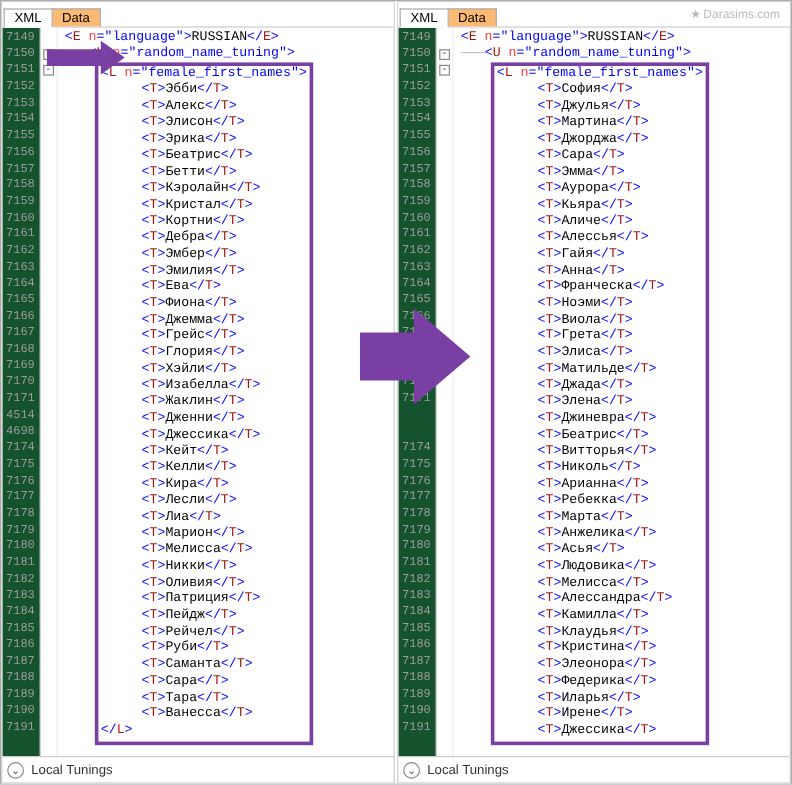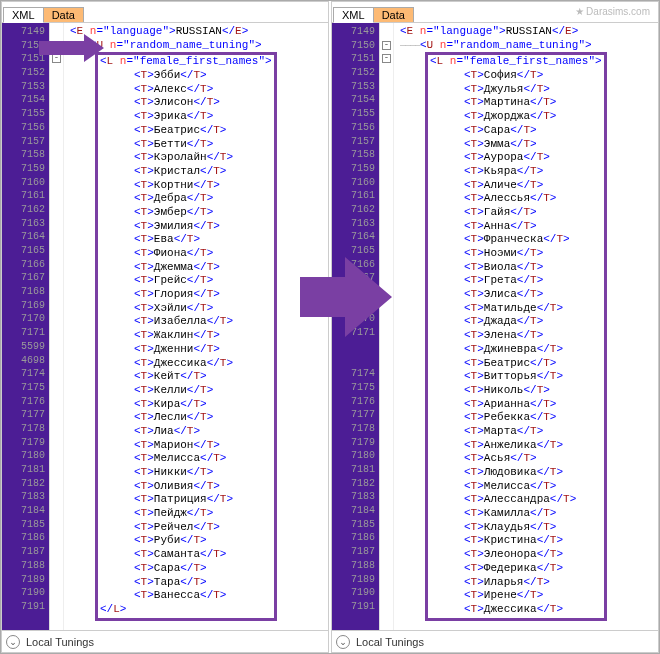--- a/index.html
+++ b/index.html
@@ -5,21 +5,21 @@
   * { margin: 0; padding: 0; box-sizing: border-box; }
   body { font-family: Consolas, 'Courier New', monospace; font-size: 11px; background: #fff; width: 660px; height: 654px; position: relative; overflow: hidden; }
   .watermark { position: absolute; top: 6px; right: 10px; color: #bbb; font-family: Arial, sans-serif; font-size: 10px; z-index: 100; }
   .watermark .star { color: #bbb; margin-right: 2px; }
   .panes { display: flex; width: 100%; height: 100%; gap: 2px; border: 1px solid #aaa; }
   .pane { flex: 1; display: flex; flex-direction: column; background: #fff; border: 1px solid #ccc; position: relative; }
   .tabbar { display: flex; background: #fff; border-bottom: 1px solid #ccc; height: 21px; align-items: flex-end; padding: 2px 0 0 1px; }
   .tab { border: 1px solid #aaa; border-bottom: none; background: #fdba74; padding: 1px 8px; font-family: 'Segoe UI', Tahoma, sans-serif; font-size: 11px; margin-right: -1px; position: relative; color: #000; }
   .tab.active { background: #fff; z-index: 2; border-bottom: 1px solid #fff; margin-bottom: -1px; }
   .editor { flex: 1; overflow: hidden; display: flex; }
-  .gutter { background: #4c1d95; border-right: 1px solid #ddd; padding: 2px 0; width: 48px; position: relative; }
+  .gutter { background: #14532d; border-right: 1px solid #ddd; padding: 2px 0; width: 32px; position: relative; }
   .gline { height: 13.7px; line-height: 13.7px; color: #9a9a9a; text-align: right; padding-right: 4px; font-size: 10px; }
   .foldcol { width: 14px; background: #fff; position: relative; border-right: 1px solid #eee; padding-top: 2px; }
   .foldbox { width: 9px; height: 9px; border: 1px solid #888; background: #fff; position: absolute; left: 2px; font-size: 9px; line-height: 7px; text-align: center; color: #555; }
   .code { flex: 1; padding: 2px 4px 2px 6px; white-space: nowrap; overflow: hidden; }
   .cline { height: 13.7px; line-height: 13.7px; }
   .tline { padding-left: 34px; }
   .rect { padding-left: 15px; position: relative; }
   .r-box { border: 3px solid #7a3fa3; margin-left: 10px; padding: 0 2px 1px 2px; display: inline-block; }
   .b { color: #0000ff; } 
   .t { color: #a31515; } 
@@ -77,21 +77,21 @@
           <div class="gline">7162</div>
           <div class="gline">7163</div>
           <div class="gline">7164</div>
           <div class="gline">7165</div>
           <div class="gline">7166</div>
           <div class="gline">7167</div>
           <div class="gline">7168</div>
           <div class="gline">7169</div>
           <div class="gline">7170</div>
           <div class="gline">7171</div>
-          <div class="gline">5599</div>
+          <div class="gline">4514</div>
           <div class="gline">4698</div>
           <div class="gline">7174</div>
           <div class="gline">7175</div>
           <div class="gline">7176</div>
           <div class="gline">7177</div>
           <div class="gline">7178</div>
           <div class="gline">7179</div>
           <div class="gline">7180</div>
           <div class="gline">7181</div>
           <div class="gline">7182</div>

